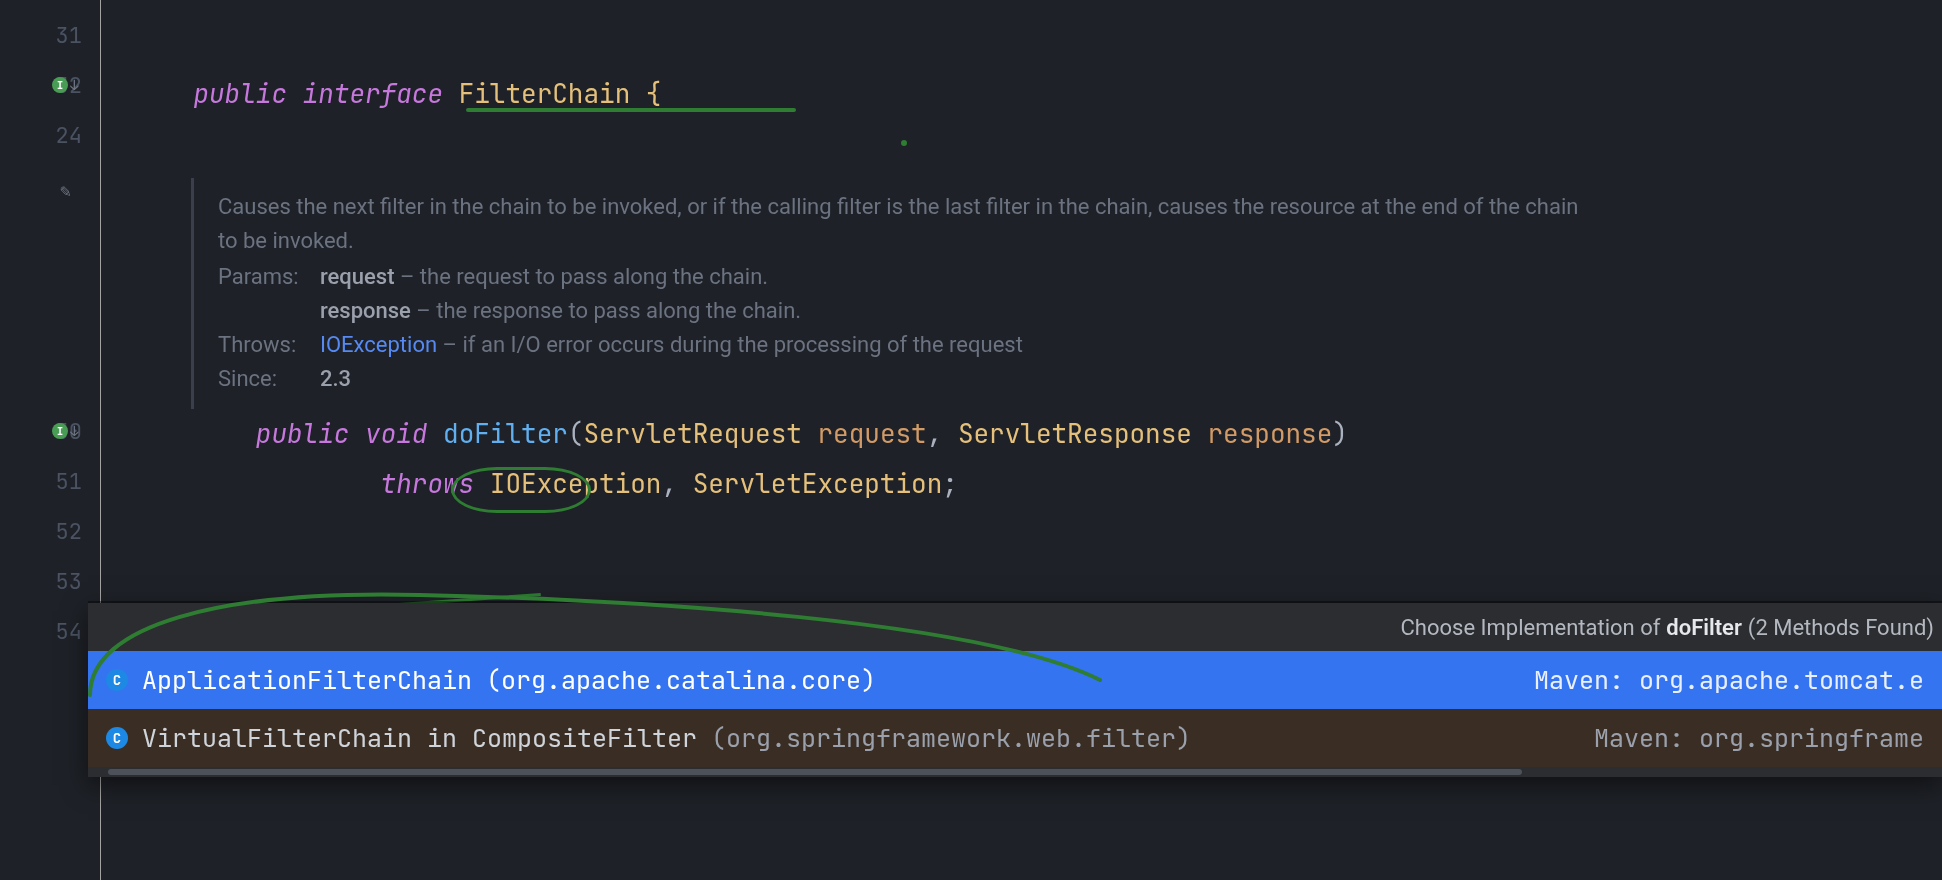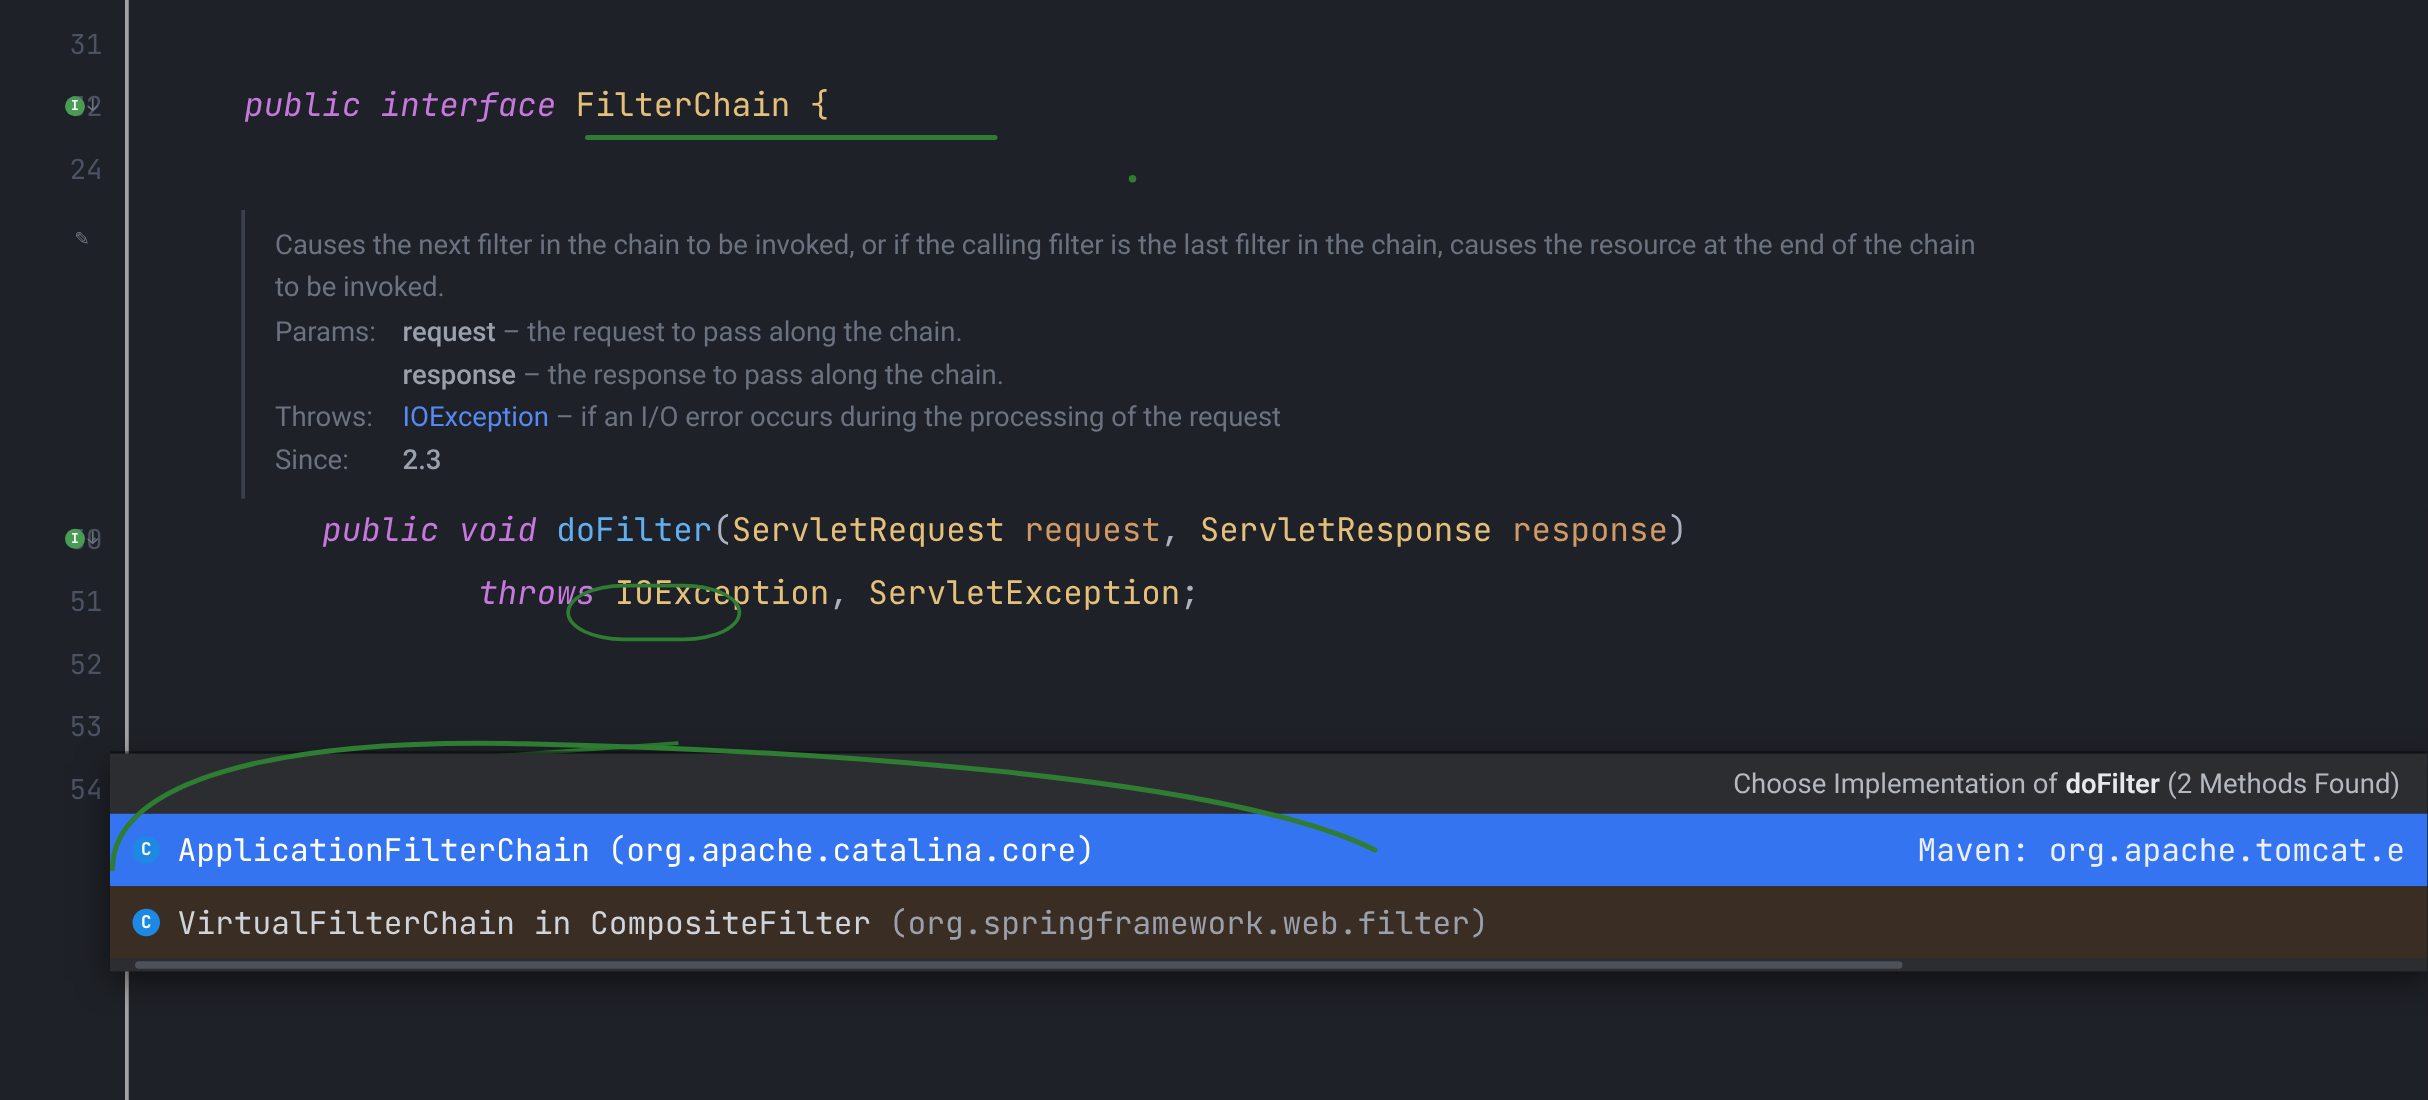--- a/index.html
+++ b/index.html
@@ -45,23 +45,23 @@
     background: #499C54; color: #fff; font-size: 11px; font-weight: 700;
     display: flex; align-items: center; justify-content: center;
   }
   .down-arrow {
     color: #6e7684; font-size: 14px; line-height: 1;
   }
   .pencil { color: #6e7684; font-size: 18px; }
 
   .code {
     flex: 1;
-    padding-top: 8px;
-    position: relative;
-    border-left: 3px solid #a3a3a3;
+    padding-top: 18px;
+    position: relative;
+    border-left: 1px solid #a3a3a3;
   }
   .line {
     height: 50px;
     display: flex;
     align-items: center;
     padding-left: 30px;
     white-space: pre;
     font-size: 26px;
   }
   .kw   { color: #c678dd; font-style: italic; }
@@ -121,21 +121,21 @@
     top: 603px;
     background: #2b2d30;
     box-shadow: 0 -2px 0 rgba(0,0,0,0.4), 0 8px 24px rgba(0,0,0,0.5);
     font-family: "JetBrains Mono", Menlo, Consolas, monospace;
   }
   .popup-title {
     height: 48px;
     display: flex;
     align-items: center;
     justify-content: flex-end;
-    padding: 0 22px;
+    padding: 0 8px;
     background: #2b2d30;
     color: #b4b8c0;
     font-family: -apple-system, "Segoe UI", Roboto, sans-serif;
     font-size: 22px;
     gap: 6px;
   }
   .popup-title b { color: #e6e8ec; font-weight: 600; }
   .popup-row {
     height: 58px;
     display: flex;
@@ -273,20 +273,21 @@
   <div class="popup-row selected">
     <span class="class-icon">C</span>
     <span>ApplicationFilterChain</span>
       <span class="pkg"> (org.apache.catalina.core)</span>
     <span class="right">Maven: org.apache.tomcat.e</span>
   </div>
   <div class="popup-row" style="background:#3a2e24;">
     <span class="class-icon">C</span>
     <span>VirtualFilterChain in CompositeFilter</span>
       <span class="pkg"> (org.springframework.web.filter)</span>
+    <span class="right">Maven: org.springframe</span>
   </div>
   <div class="popup-scroll">
     <div class="thumb"></div>
   </div>
 </div>
 
 <svg style="position:absolute; left:80px; top:570px; width:1050px; height:150px; pointer-events:none;" viewBox="0 0 1050 150">
   <path d="M 10 125 C 10 55, 140 20, 340 25 C 560 30, 900 50, 1020 110" stroke="#2e7d32" stroke-width="4" fill="none" stroke-linecap="round"></path>
 </svg>
 

